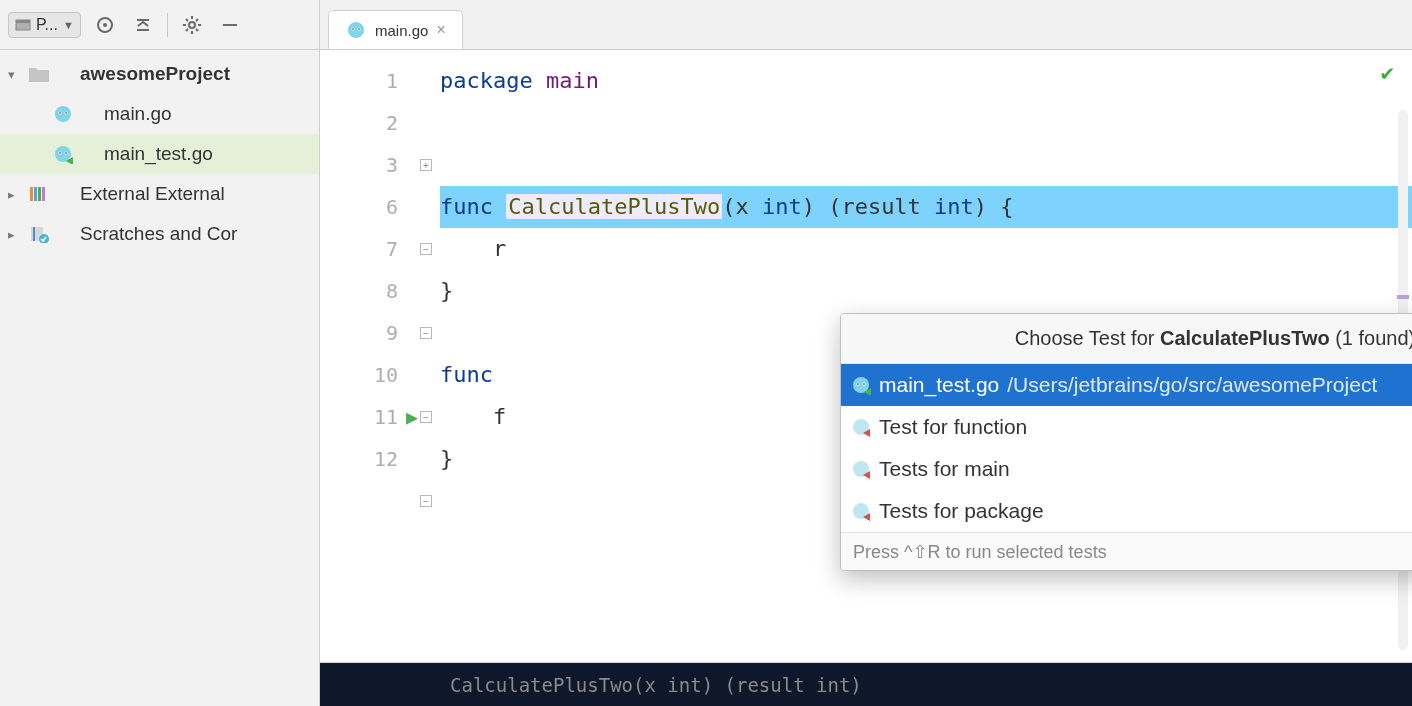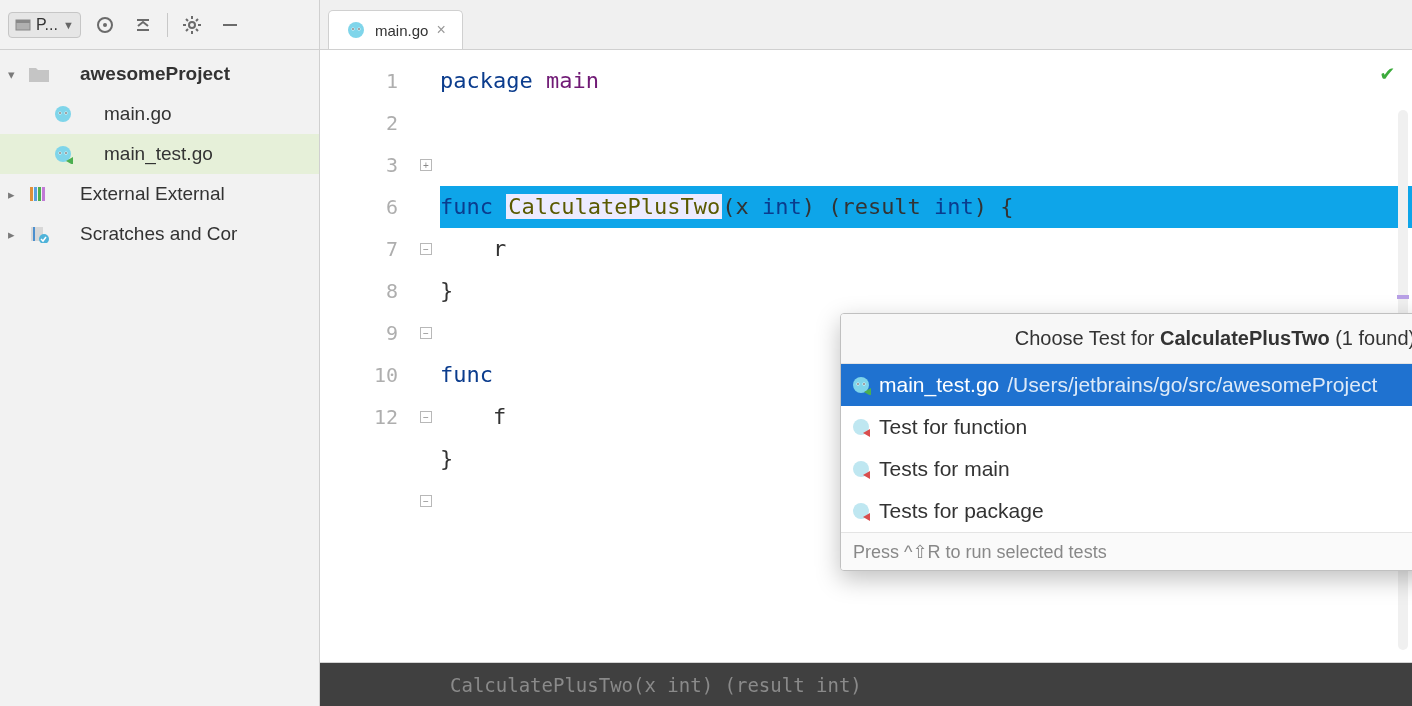--- a/index.html
+++ b/index.html
@@ -140,21 +140,21 @@
   cursor: pointer;
 }
 .code {
   flex: 1;
   padding-top: 10px;
   font-family: Menlo, Consolas, monospace;
   font-size: 22px;
   position: relative;
 }
 .code-row { height: 42px; line-height: 42px; white-space: pre; }
-.code-row.highlight { background: #0ea5e9; }
+.code-row.highlight { background: #7dd3fc; }
 .kw { color: #0b3c8d; }
 .ident { color: #701a75; }
 .plain { color: #333; }
 .dimblock { background: #e6efe1; padding: 0 4px; }
 .func-name { color: #5a5a00; background: #ecebff; padding: 0 2px; }
 
 .checkmark {
   position: absolute;
   top: 10px;
   right: 18px;
@@ -211,21 +211,21 @@
   align-items: center;
   padding-left: 12px;
   color: #888;
   font-size: 18px;
   border-top: 1px solid #e4e4e4;
   background: #fafafa;
 }
 
 .status-bar {
   height: 44px;
-  background: #404040;
+  background: #0f172a;
   border-top: 1px solid #d4d4d4;
   display: flex;
   align-items: center;
   padding-left: 130px;
   color: #8a8a8a;
   font-family: Menlo, Consolas, monospace;
   font-size: 19px;
 }
 
 
@@ -354,20 +354,23 @@
     <div class="editor-body">
       <div class="gutter">
         <div class="gutter-row">1</div>
         <div class="gutter-row">2</div>
         <div class="gutter-row">3</div>
         <div class="gutter-row">6</div>
         <div class="gutter-row">7</div>
         <div class="gutter-row">8</div>
         <div class="gutter-row">9</div>
         <div class="gutter-row">10</div>
+        <div class="gutter-row">11
+          <span class="gutter-run">▶</span>
+        </div>
         <div class="gutter-row">12</div>
       </div>
 
       <div class="fold-marks">
         <div class="fold-row"></div>
         <div class="fold-row"></div>
         <div class="fold-row">
             <span class="fold-box">+</span>
           </div>
         <div class="fold-row"></div>

